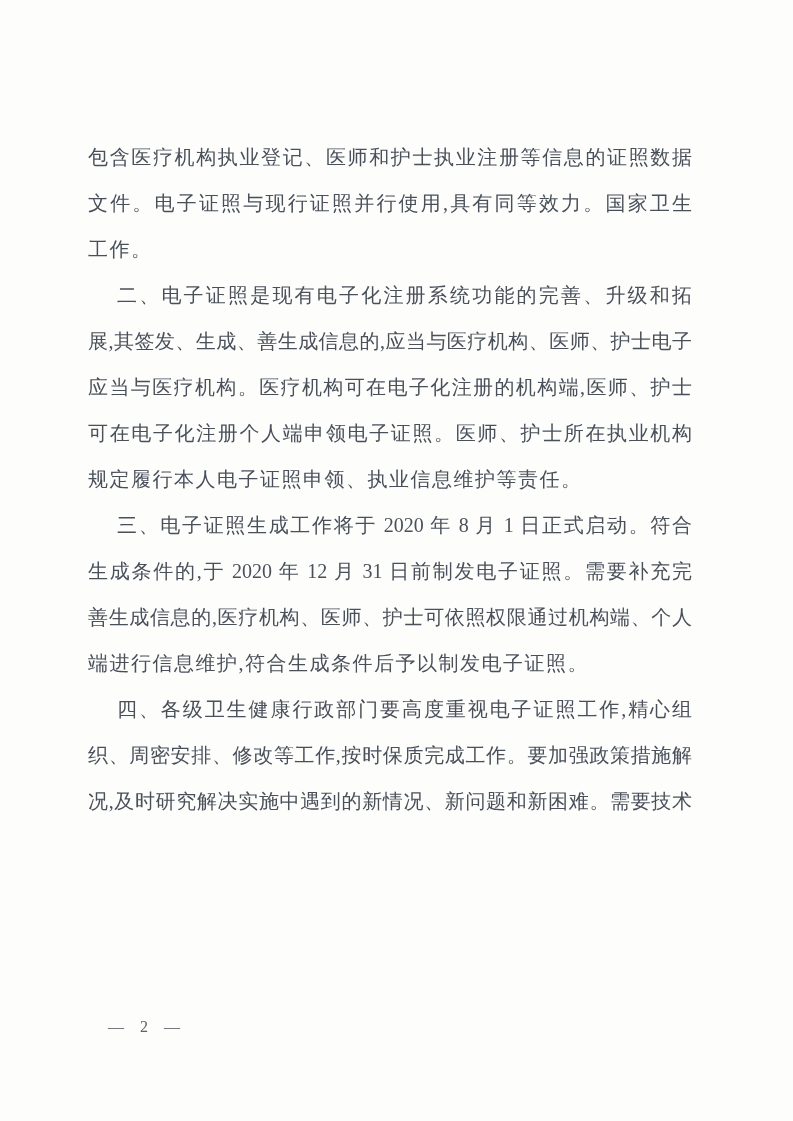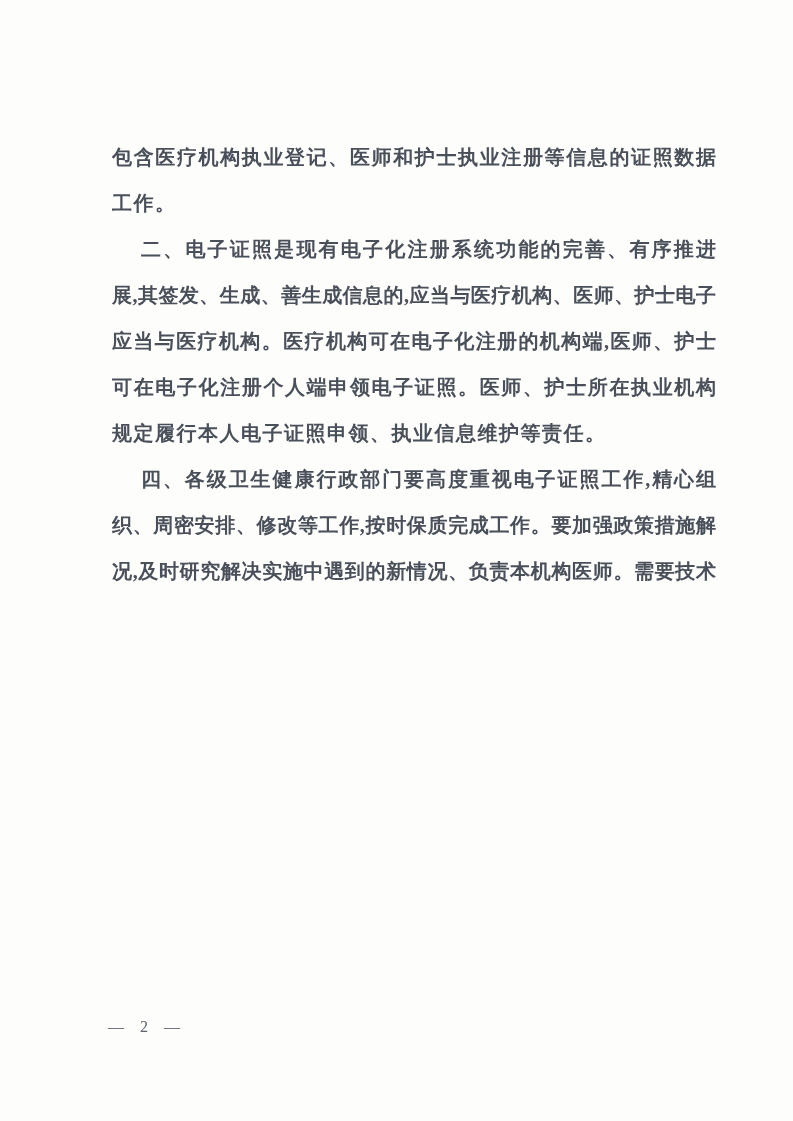--- a/index.html
+++ b/index.html
@@ -10,24 +10,23 @@
   .page {
     position: relative;
     width: 793px;
     height: 1121px;
     background: #fdfdfc;
     overflow: hidden;
     font-family: "Liberation Serif", "DejaVu Serif", serif;
   }
   .text-block {
     position: absolute;
-    left: 112px;
+    left: 88px;
     top: 134px;
     width: 604px;
-    font-weight: bold;
   }
   .para {
     margin: 0;
     padding: 0;
   }
   .line {
     font-size: 20px;
     line-height: 46px;
     height: 46px;
     color: #4a505a;
@@ -55,34 +54,41 @@
   }
 </style>
 </head>
 <body>
 
 <div class="page">
   <div class="text-block">
 
     <div class="para">
       <div class="line">包含医疗机构执业登记、医师和护士执业注册等信息的证照数据</div>
+      <div class="line">文件。电子证照与现行证照并行使用,具有同等效力。国家卫生</div>
       <div class="line last">工作。</div>
     </div>
 
     <div class="para">
-      <div class="line indent">二、电子证照是现有电子化注册系统功能的完善、有序推进</div>
+      <div class="line indent">二、电子证照是现有电子化注册系统功能的完善、升级和拓</div>
       <div class="line">展,其签发、生成、善生成信息的,应当与医疗机构、医师、护士电子化</div>
       <div class="line">应当与医疗机构。医疗机构可在电子化注册的机构端,医师、护士</div>
       <div class="line">可在电子化注册个人端申领电子证照。医师、护士所在执业机构</div>
       <div class="line last">规定履行本人电子证照申领、执业信息维护等责任。</div>
     </div>
 
+    <div class="para">
+      <div class="line indent">三、电子证照生成工作将于 2020 年 8 月 1 日正式启动。符合</div>
+      <div class="line">生成条件的,于 2020 年 12 月 31 日前制发电子证照。需要补充完</div>
+      <div class="line">善生成信息的,医疗机构、医师、护士可依照权限通过机构端、个人</div>
+      <div class="line last">端进行信息维护,符合生成条件后予以制发电子证照。</div>
+    </div>
 
     <div class="para">
       <div class="line indent">四、各级卫生健康行政部门要高度重视电子证照工作,精心组</div>
       <div class="line">织、周密安排、修改等工作,按时保质完成工作。要加强政策措施解</div>
-      <div class="line">况,及时研究解决实施中遇到的新情况、负责本机构医师。需要技术</div>
+      <div class="line">况,及时研究解决实施中遇到的新情况、新问题和新困难。需要技术</div>
     </div>
 
   </div>
 
   <div class="page-number">— 2 —</div>
 </div>
 
 </body></html>

